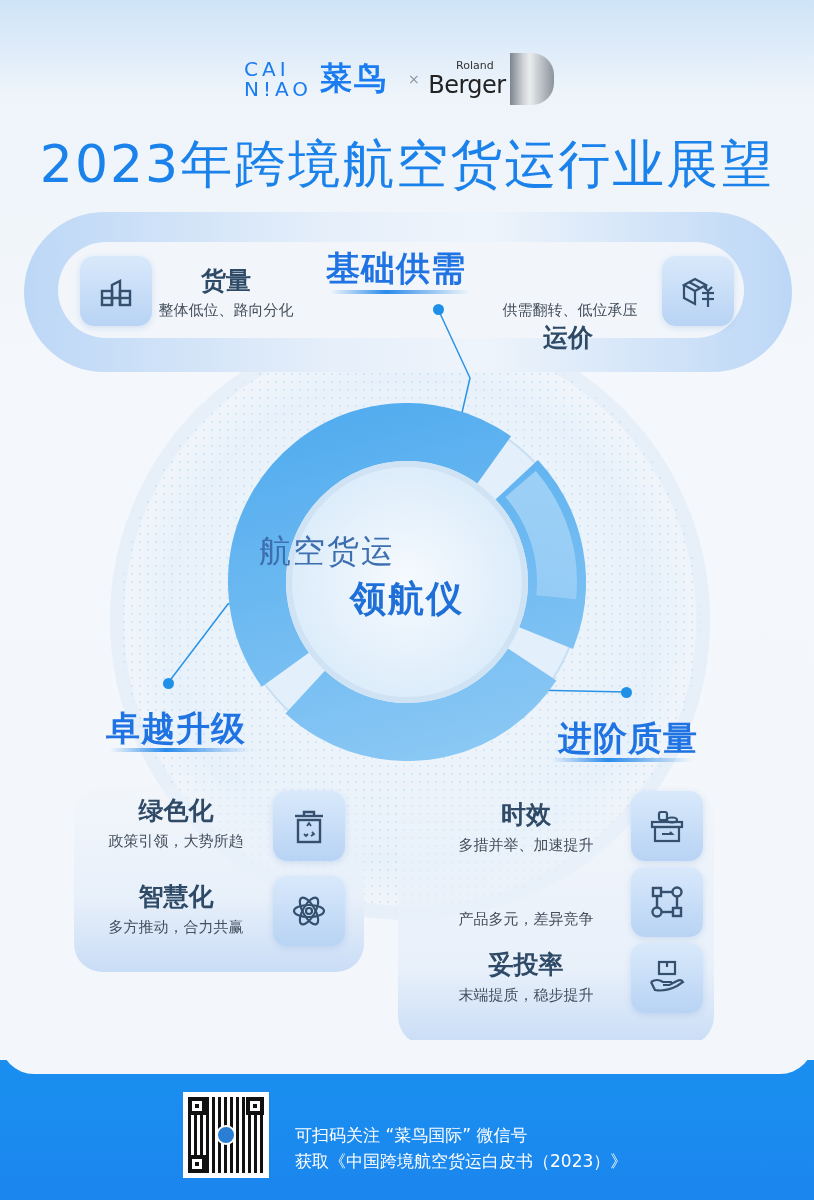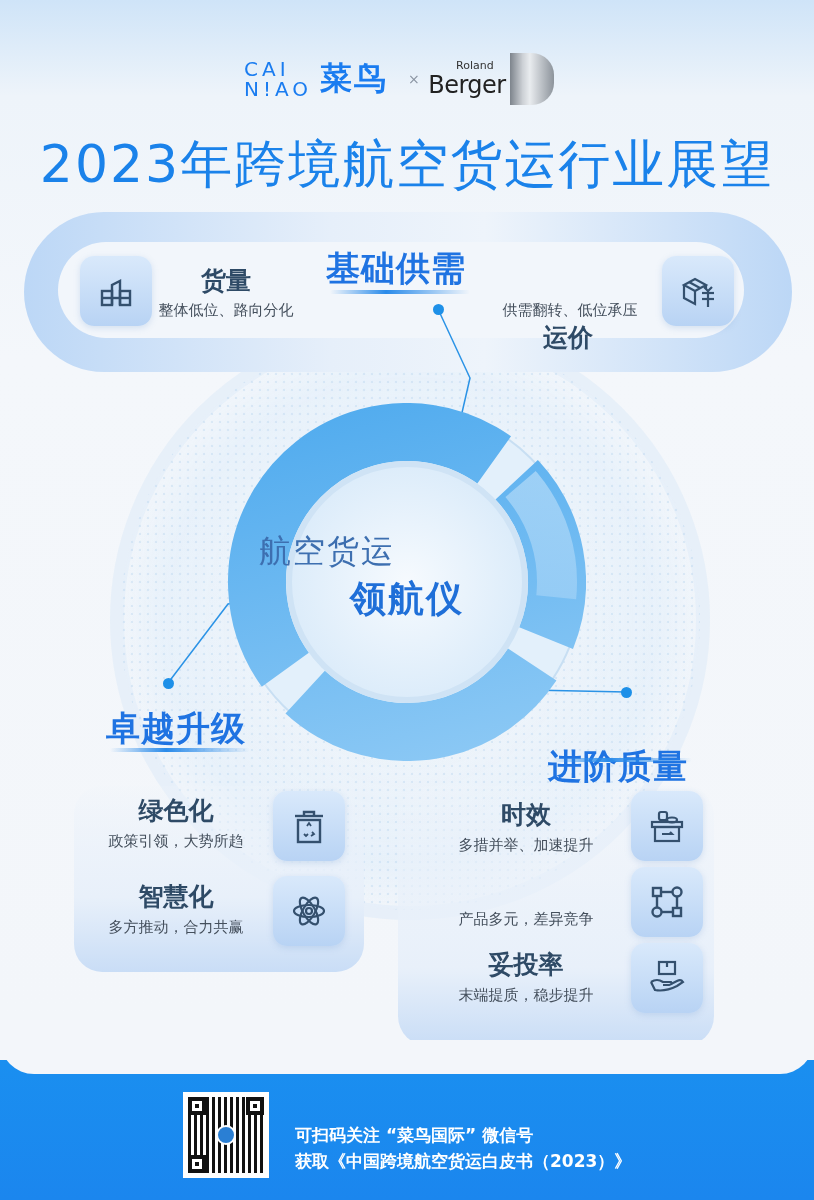--- a/index.html
+++ b/index.html
@@ -109,21 +109,21 @@
   }
   .qr-inner {
     width: 76px; height: 76px; position: relative;
     background:
       repeating-linear-gradient(90deg, #111 0 3px, transparent 3px 6px),
       repeating-linear-gradient(0deg, rgba(255,255,255,0.6) 0 2px, transparent 2px 5px);
   }
   .qr-finder { position: absolute; width: 18px; height: 18px; border: 4px solid #111; background: #fff; }
   .qr-finder::after { content: ""; position: absolute; left: 3px; top: 3px; width: 4px; height: 4px; background: #111; }
   .qr-logo { position: absolute; left: 28px; top: 28px; width: 20px; height: 20px; border-radius: 50%; background: #2a7fd4; border: 2px solid #fff; }
-  .footer-text { position: absolute; left: 295px; top: 1122px; color: #fff; font-size: 17px; line-height: 26px; white-space: nowrap; font-weight: bold; }
+  .footer-text { position: absolute; left: 295px; top: 1122px; color: #fff; font-size: 17px; line-height: 26px; white-space: nowrap; }
 </style>
 </head>
 <body>
 
 <div class="poster">
 
   <div class="globe-ring"></div>
   <div class="globe"></div>
 
   <div class="logo-row">
@@ -204,21 +204,21 @@
     <circle cx="179" cy="179" r="150" fill="none" stroke="url(#segB)" stroke-width="40" stroke-dasharray="120 820" transform="rotate(-40 179 179)" opacity="0.7"></circle>
     <circle cx="179" cy="179" r="118" fill="url(#inner)"></circle>
     <circle cx="179" cy="179" r="118" fill="none" stroke="#cfe3f5" stroke-width="6"></circle>
   </svg>
   <div class="dial-center-1">航空货运</div>
   <div class="dial-center-2">领航仪</div>
 
   <div class="section-label" style="left:96px;top:706px;width:160px;font-family:Liberation Mono, monospace;">卓越升级</div>
   <div class="section-underline" style="left:110px;top:748px;width:140px;"></div>
 
-  <div class="section-label" style="left:538px;top:744px;width:160px;">进阶质量</div>
+  <div class="section-label" style="left:538px;top:716px;width:160px;text-align:right;">进阶质量</div>
   <div class="section-underline" style="left:552px;top:758px;width:140px;"></div>
 
   <div class="panel-left"></div>
   <div class="item-title" style="left:96px;top:794px;width:160px;">绿色化</div>
   <div class="item-sub" style="left:96px;top:832px;width:160px;">政策引领，大势所趋</div>
   <div class="icon-tile" style="left:273px;top:791px;">
     <svg viewBox="0 0 40 40" fill="none" stroke="#34506e" stroke-width="2.4">
       <line x1="6" y1="10" x2="34" y2="10"></line>
         <path d="M15 10 V6 H25 V10"></path>
         <rect x="9" y="14" width="22" height="22"></rect>

